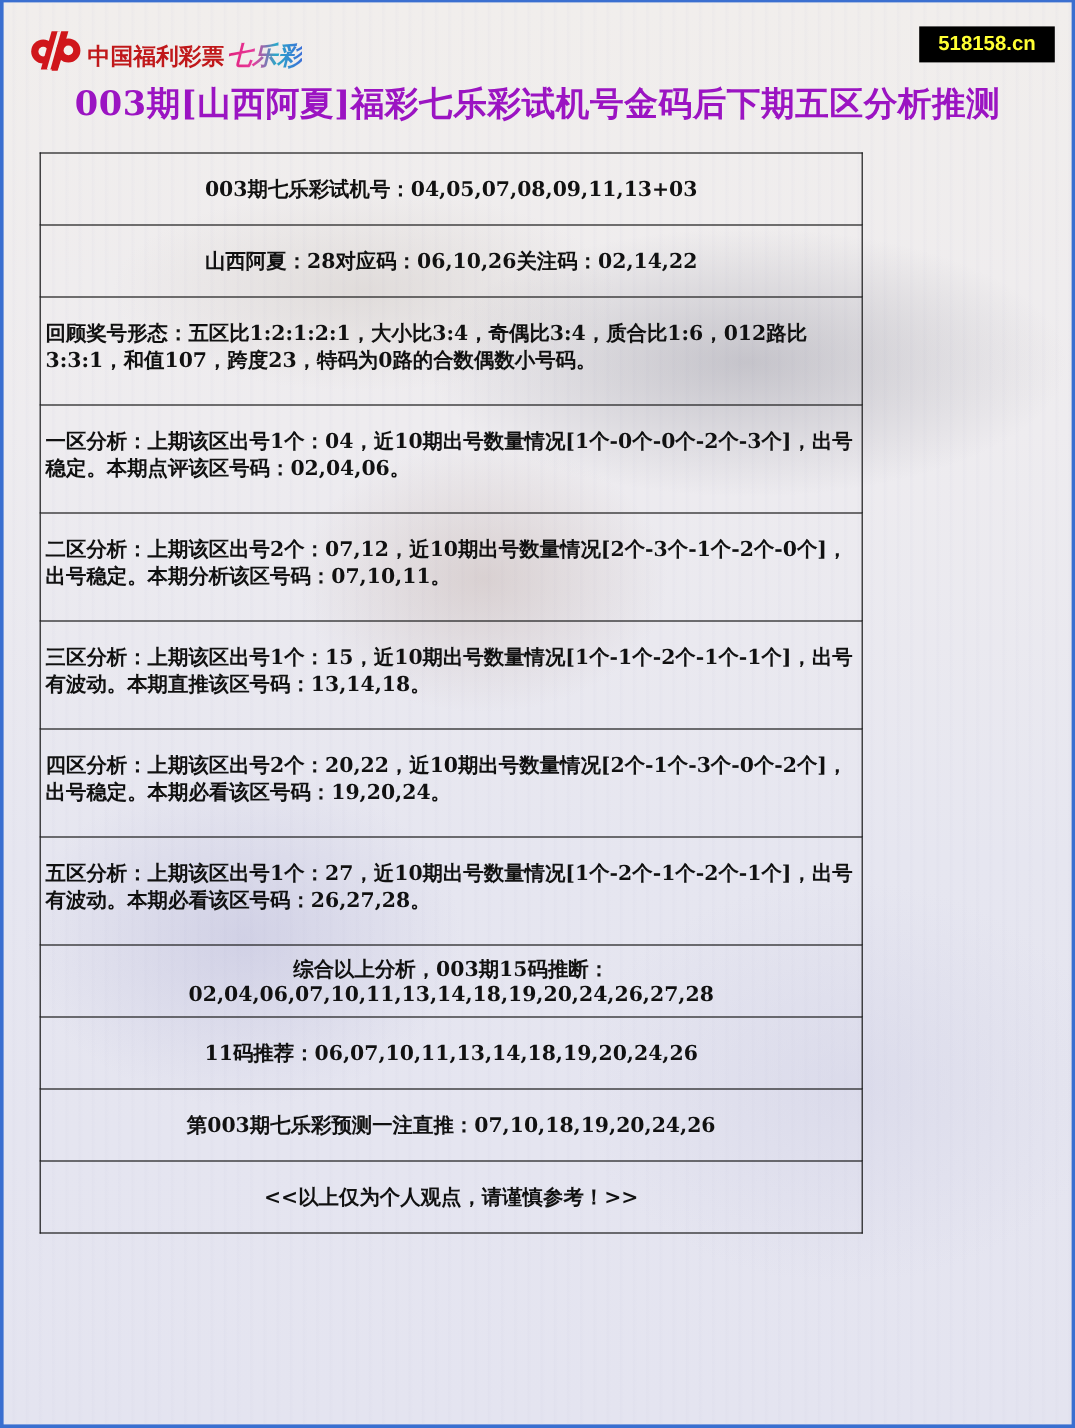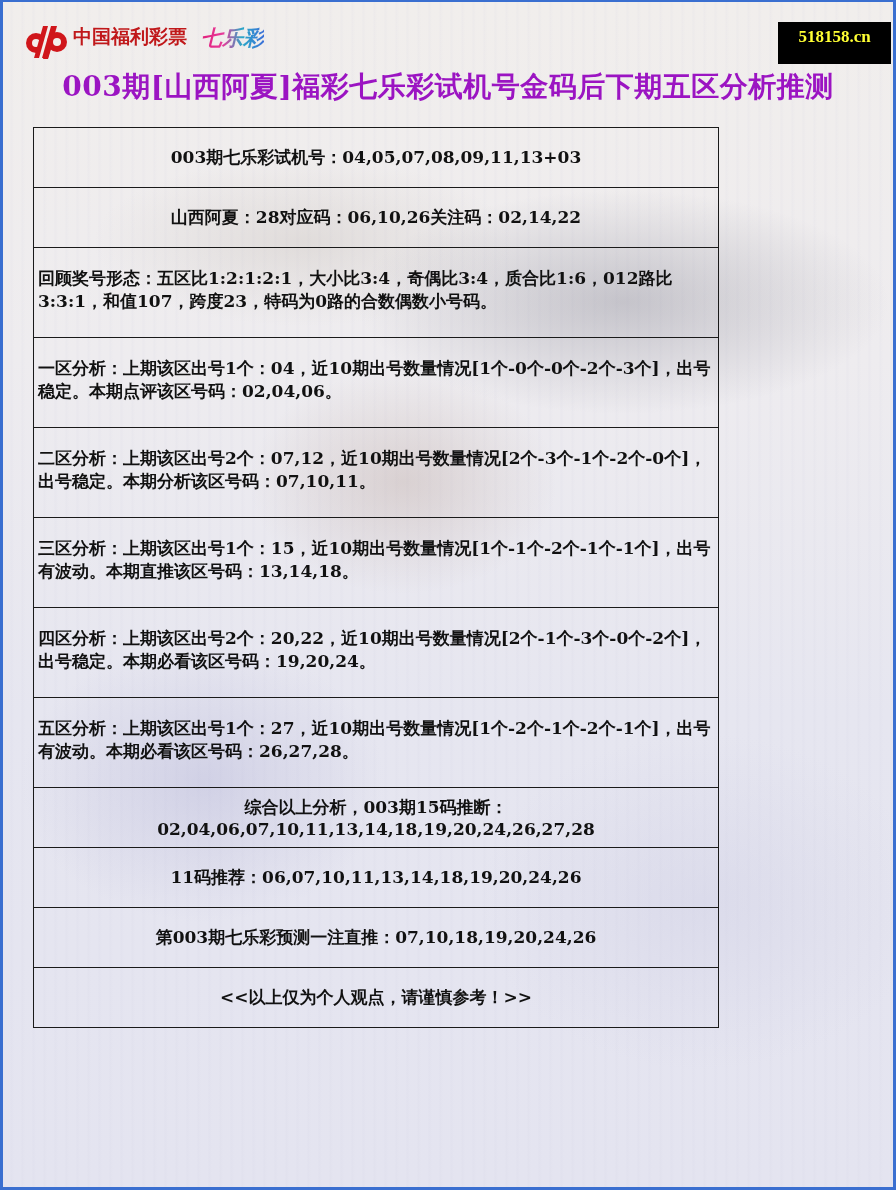--- a/index.html
+++ b/index.html
@@ -15,38 +15,38 @@
       radial-gradient(ellipse 380px 160px at 620px 300px, rgba(120,120,135,0.35), rgba(0,0,0,0) 70%),
       radial-gradient(ellipse 300px 120px at 300px 240px, rgba(180,170,160,0.25), rgba(0,0,0,0) 70%),
       radial-gradient(ellipse 260px 200px at 200px 780px, rgba(170,170,210,0.35), rgba(0,0,0,0) 70%),
       radial-gradient(ellipse 320px 240px at 700px 900px, rgba(200,200,225,0.35), rgba(0,0,0,0) 70%),
       radial-gradient(ellipse 220px 160px at 400px 480px, rgba(175,150,140,0.30), rgba(0,0,0,0) 70%),
       repeating-linear-gradient(90deg, rgba(255,255,255,0.0) 0px, rgba(255,255,255,0.0) 7px, rgba(200,200,220,0.10) 8px, rgba(255,255,255,0.0) 11px),
       linear-gradient(180deg, #f1eeec 0%, #eeecef 30%, #e6e6f0 60%, #e4e4f0 100%);
   }
   .logo {
     position: absolute; left: 20px; top: 22px; height: 36px;
-    display: flex; align-items: flex-start;
+    display: flex; align-items: flex-end;
   }
   .logo-mark { width: 46px; height: 36px; }
   .logo-text-cn {
     font-family: "DejaVu Sans", sans-serif; font-weight: bold;
     font-size: 19px; color: #c0181a; margin-left: 4px; letter-spacing: 0px;
   }
   .logo-text-game {
     font-family: "DejaVu Sans", sans-serif; font-weight: bold; font-style: italic;
-    font-size: 21px; margin-left: 14px;
+    font-size: 21px; margin-left: 2px;
     background: linear-gradient(90deg, #e0207a 0%, #e83a9a 35%, #2aa8c8 65%, #3b6fd8 100%);
     -webkit-background-clip: text; background-clip: text; color: transparent;
   }
   .site-badge {
-    position: absolute; left: 763px; top: 20px; width: 113px; height: 42px;
+    position: absolute; left: 763px; top: 20px; width: 113px; height: 30px;
     background: #000; color: #ffff33;
-    font-family: Liberation Serif, serif; font-weight: bold;
-    font-size: 17px; line-height: 30px; text-align: center; margin-left: 12px;
+    font-family: Liberation Sans, sans-serif; font-weight: bold;
+    font-size: 17px; line-height: 30px; text-align: center;
   }
   .page-title {
     position: absolute; left: 0; right: 0; top: 66px;
     text-align: center; color: #9b14c2;
     font-family: "DejaVu Serif", "Liberation Serif", serif;
     font-size: 28px; line-height: 38px; letter-spacing: 0.5px;
   }
   .content-table {
     position: absolute; left: 30px; top: 125px; width: 686px;
     border-collapse: collapse;

